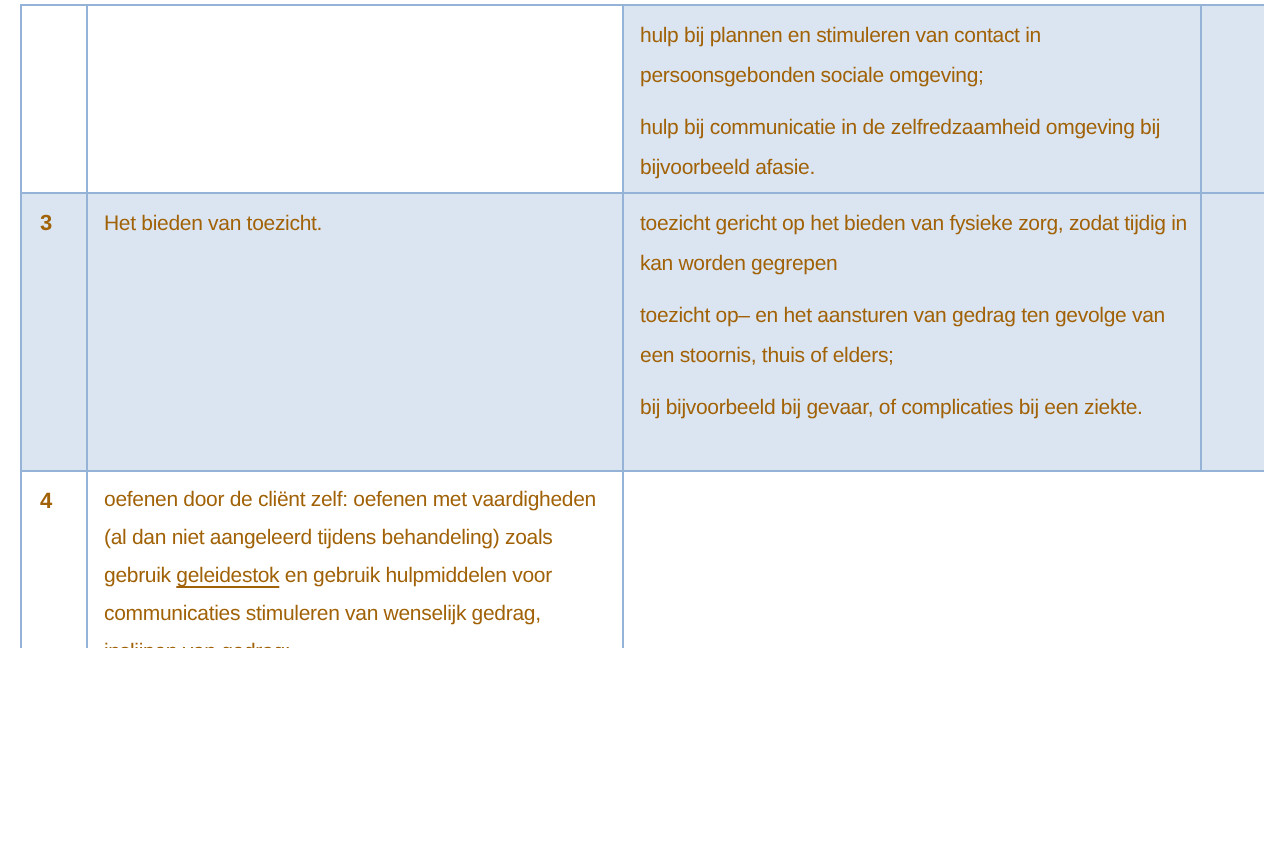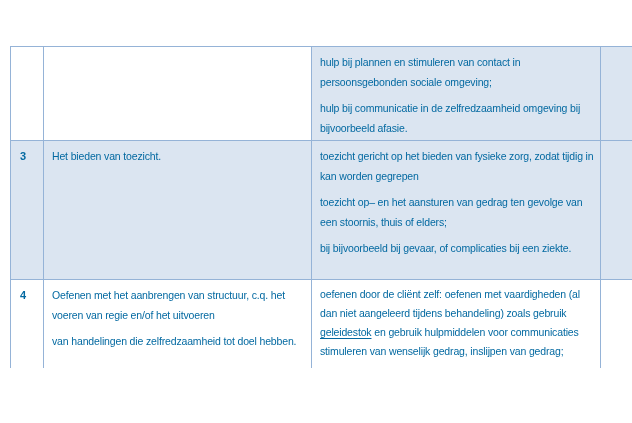--- a/index.html
+++ b/index.html
@@ -4,22 +4,21 @@
 <style>
   * { box-sizing: border-box; margin: 0; padding: 0; }
   html, body { background: #ffffff; }
   .screen {
     position: relative;
     width: 632px;
     height: 324px;
     background: #ffffff;
     overflow: hidden;
     font-family: "Liberation Sans", "DejaVu Sans", sans-serif;
-    color: #0369a1;
-    margin-top: 44px;
+    color: #a16207;
   }
   .doc-table {
     position: absolute;
     left: 10px;
     top: 2px;
     display: grid;
     grid-template-columns: 33px 268px 289px 32px;
     grid-template-rows: 94px 139px 169px;
     border-top: 1px solid #95b3d7;
     border-left: 1px solid #95b3d7;
@@ -83,24 +82,20 @@
       <p class="para">Het bieden van toezicht.</p>
     </div>
     <div class="cell detail shaded">
       <p class="para">toezicht gericht op het bieden van fysieke zorg, zodat tijdig in kan worden gegrepen</p>
       <p class="para">toezicht op– en het aansturen van gedrag ten gevolge van een stoornis, thuis of elders;</p>
       <p class="para">bij bijvoorbeeld bij gevaar, of complicaties bij een ziekte.</p>
     </div>
     <div class="cell edge shaded"></div>
 
     <div class="cell num">4</div>
-    <div class="cell">
-      <p class="para">Oefenen met het aanbrengen van structuur, c.q. het voeren van regie en/of het uitvoeren</p>
-      <p class="para">van handelingen die zelfredzaamheid tot doel hebben.</p>
-    </div>
     <div class="cell detail tight">
       <p class="para"><span>oefenen door de cliënt zelf: oefenen met vaardigheden (al dan niet aangeleerd tijdens behandeling) zoals gebruik </span><span class="misspelled">geleidestok</span><span> en gebruik hulpmiddelen voor communicaties stimuleren van wenselijk gedrag, inslijpen van gedrag;</span></p>
     </div>
     <div class="cell edge"></div>
 
   </div>
 
   <div class="corner-box"></div>
 
 </div>

